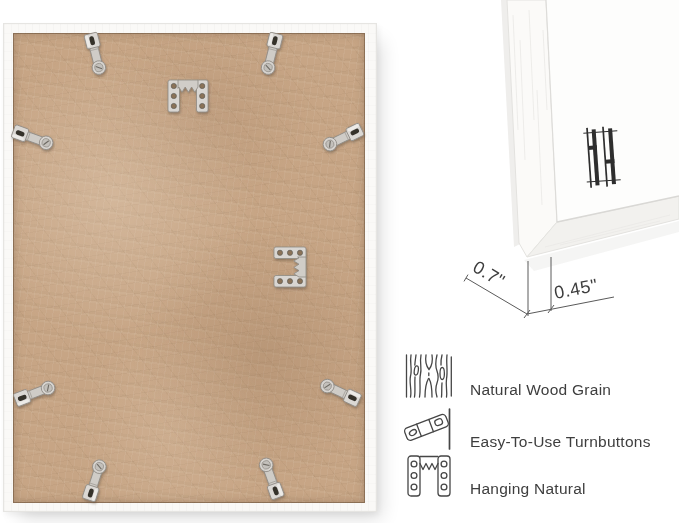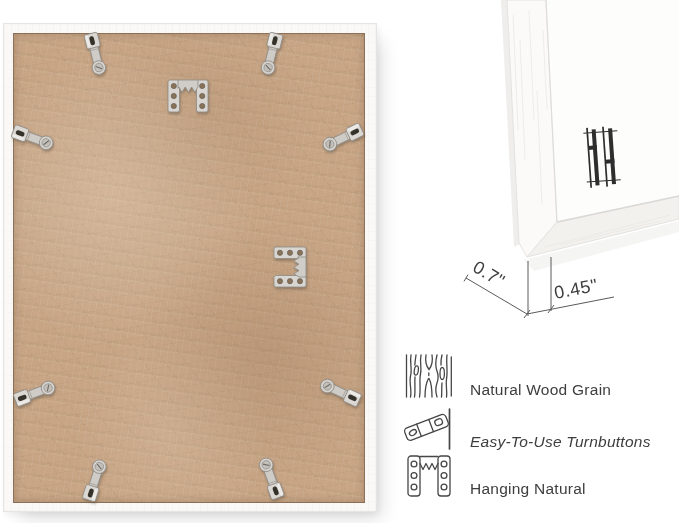--- a/index.html
+++ b/index.html
@@ -149,21 +149,21 @@
         <path d="M38,2 C37,6 36.8,9 37,12"></path>
         <ellipse cx="38.2" cy="20.5" rx="2.2" ry="6"></ellipse>
         <path d="M38,30 C37.5,35 38,40 37.5,44"></path>
         <path d="M43,2 C42,10 44,18 42.5,26 C41.5,33 43.5,39 42.5,44"></path>
         <path d="M47.3,4 V43"></path>
       </svg>
     </div>
     <div class="feat-label">Natural Wood Grain</div>
   </div>
 
-  <div class="feat-row" style="top:407px;height:44px;font-style:italic;">
+  <div class="feat-row" style="top:407px;height:44px;">
     <div class="feat-icon">
       <svg width="52" height="44" viewBox="0 0 52 44" fill="none" stroke="#464646" stroke-width="1.3" stroke-linecap="round">
         <line x1="46.5" y1="2" x2="46.5" y2="42" stroke-width="1.7"></line>
         <g transform="rotate(-21 44 12.5)">
           <rect x="0" y="6" width="44" height="13" rx="3.5"></rect>
           <line x1="14" y1="6" x2="14" y2="19"></line>
           <line x1="27" y1="6" x2="27" y2="19"></line>
           <ellipse cx="7.5" cy="12.5" rx="3.8" ry="2.5" transform="rotate(-12 7.5 12.5)"></ellipse>
           <rect x="31.5" y="9" width="7.5" height="6" rx="2.5"></rect>
         </g>

